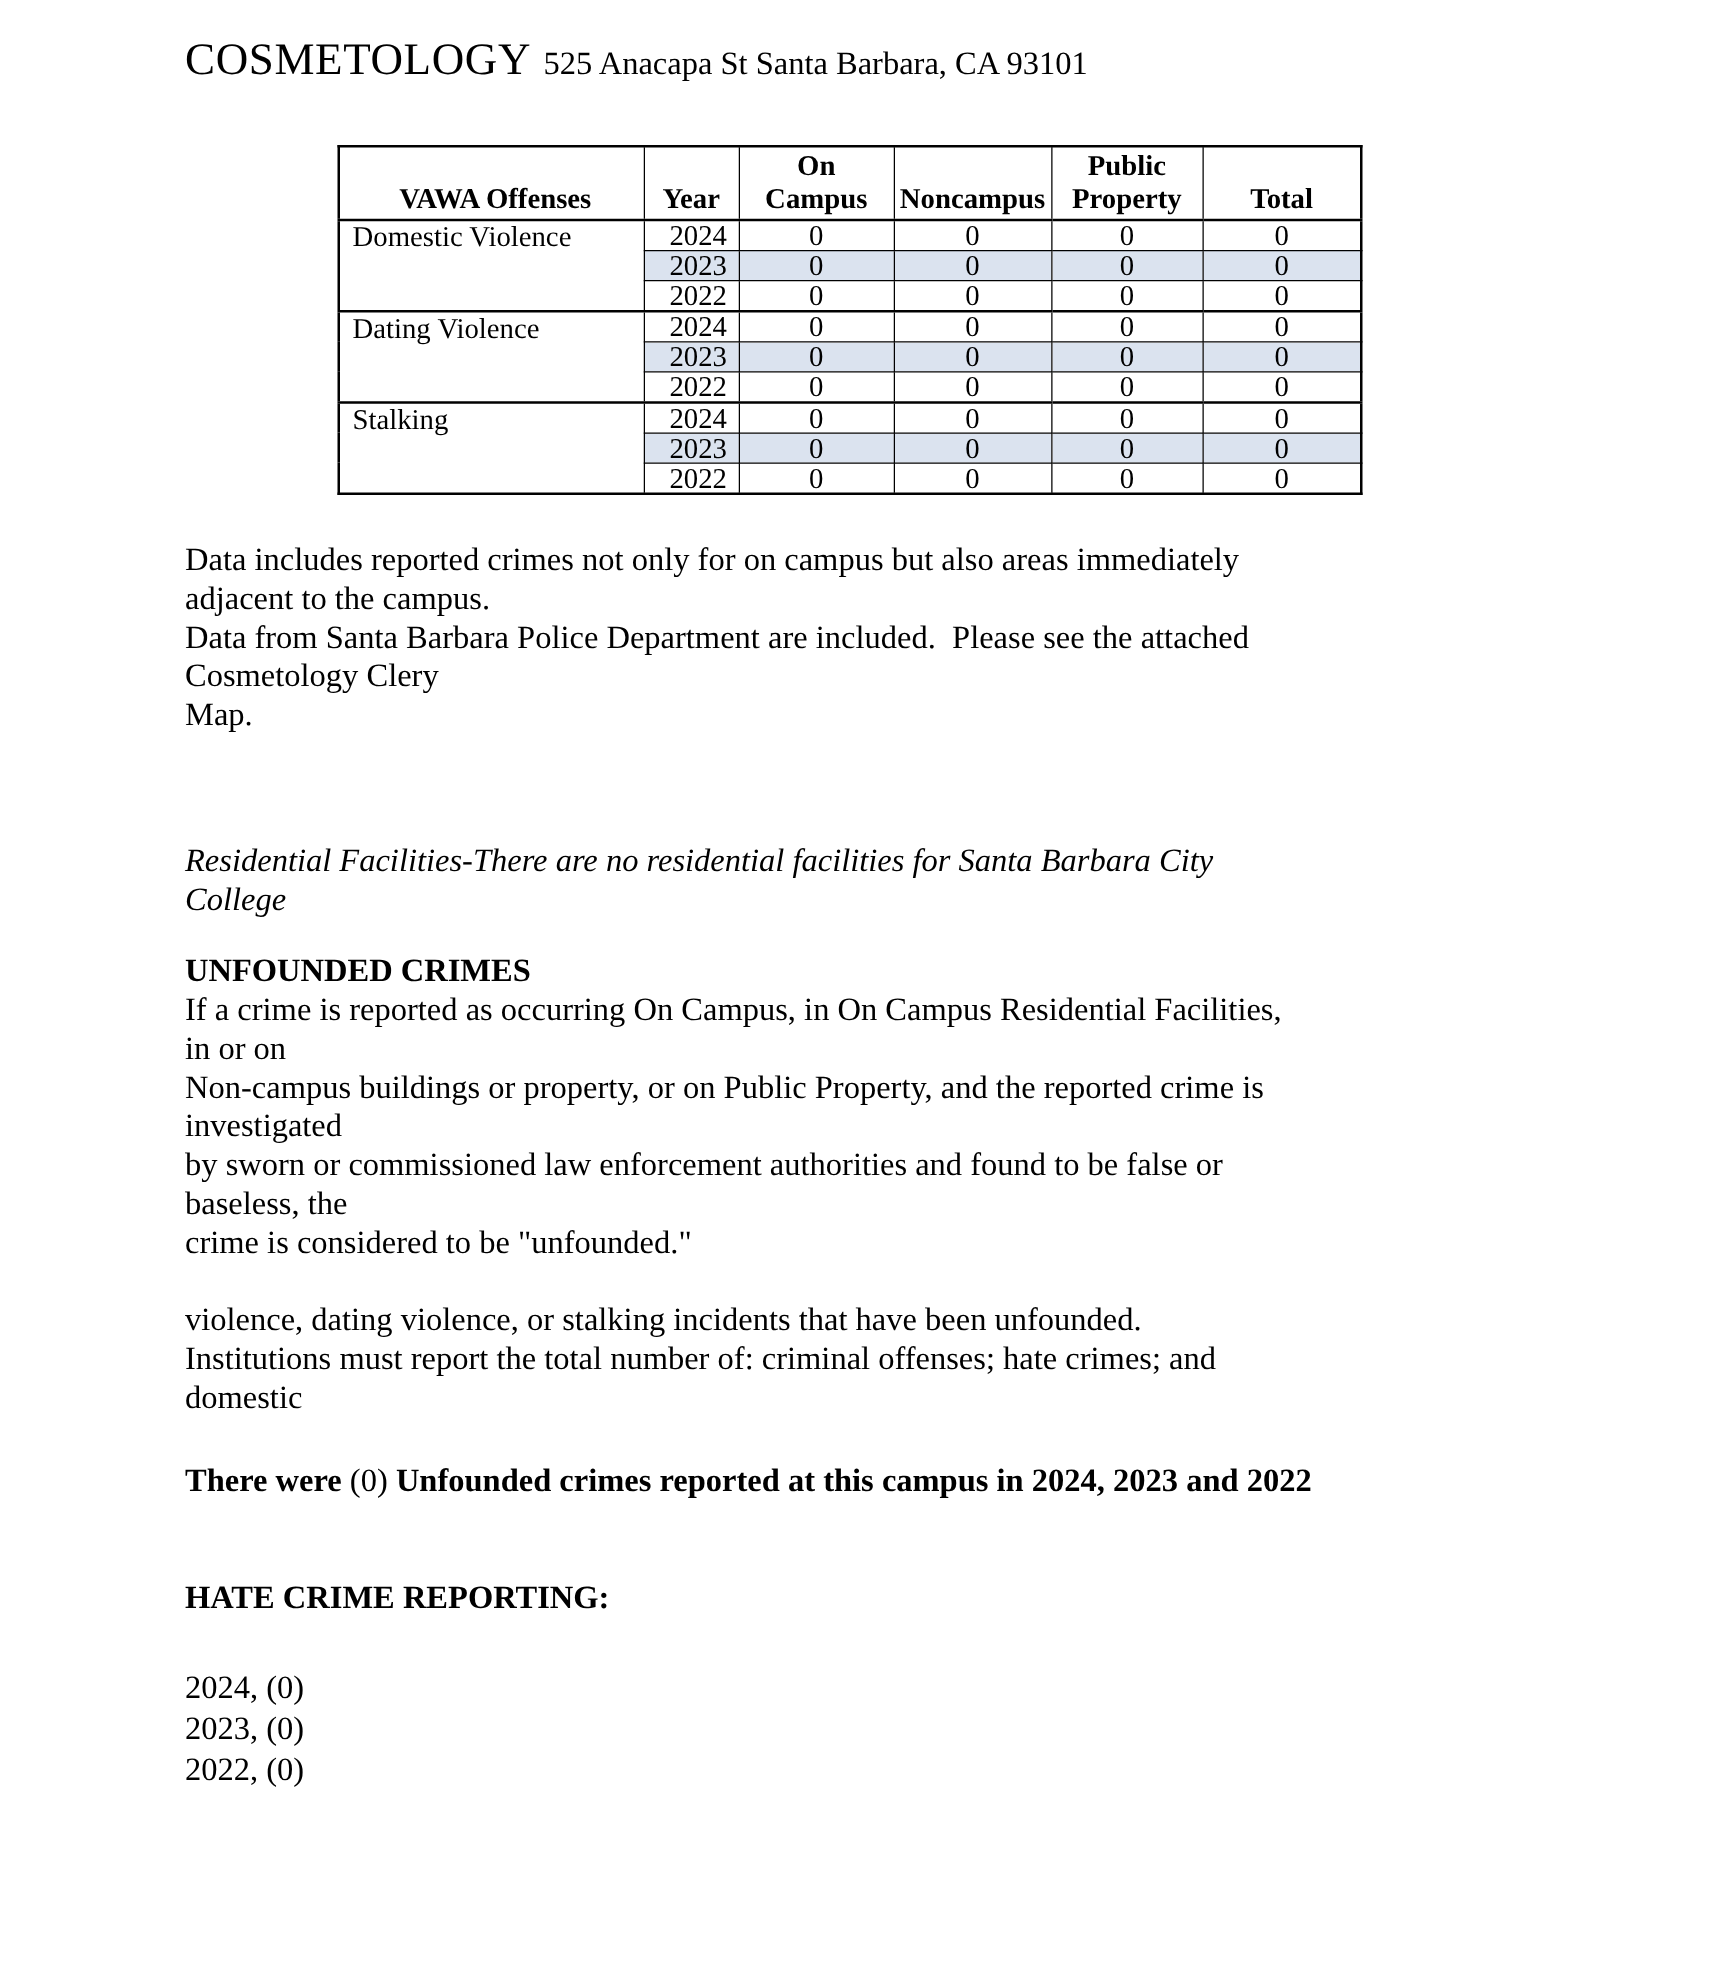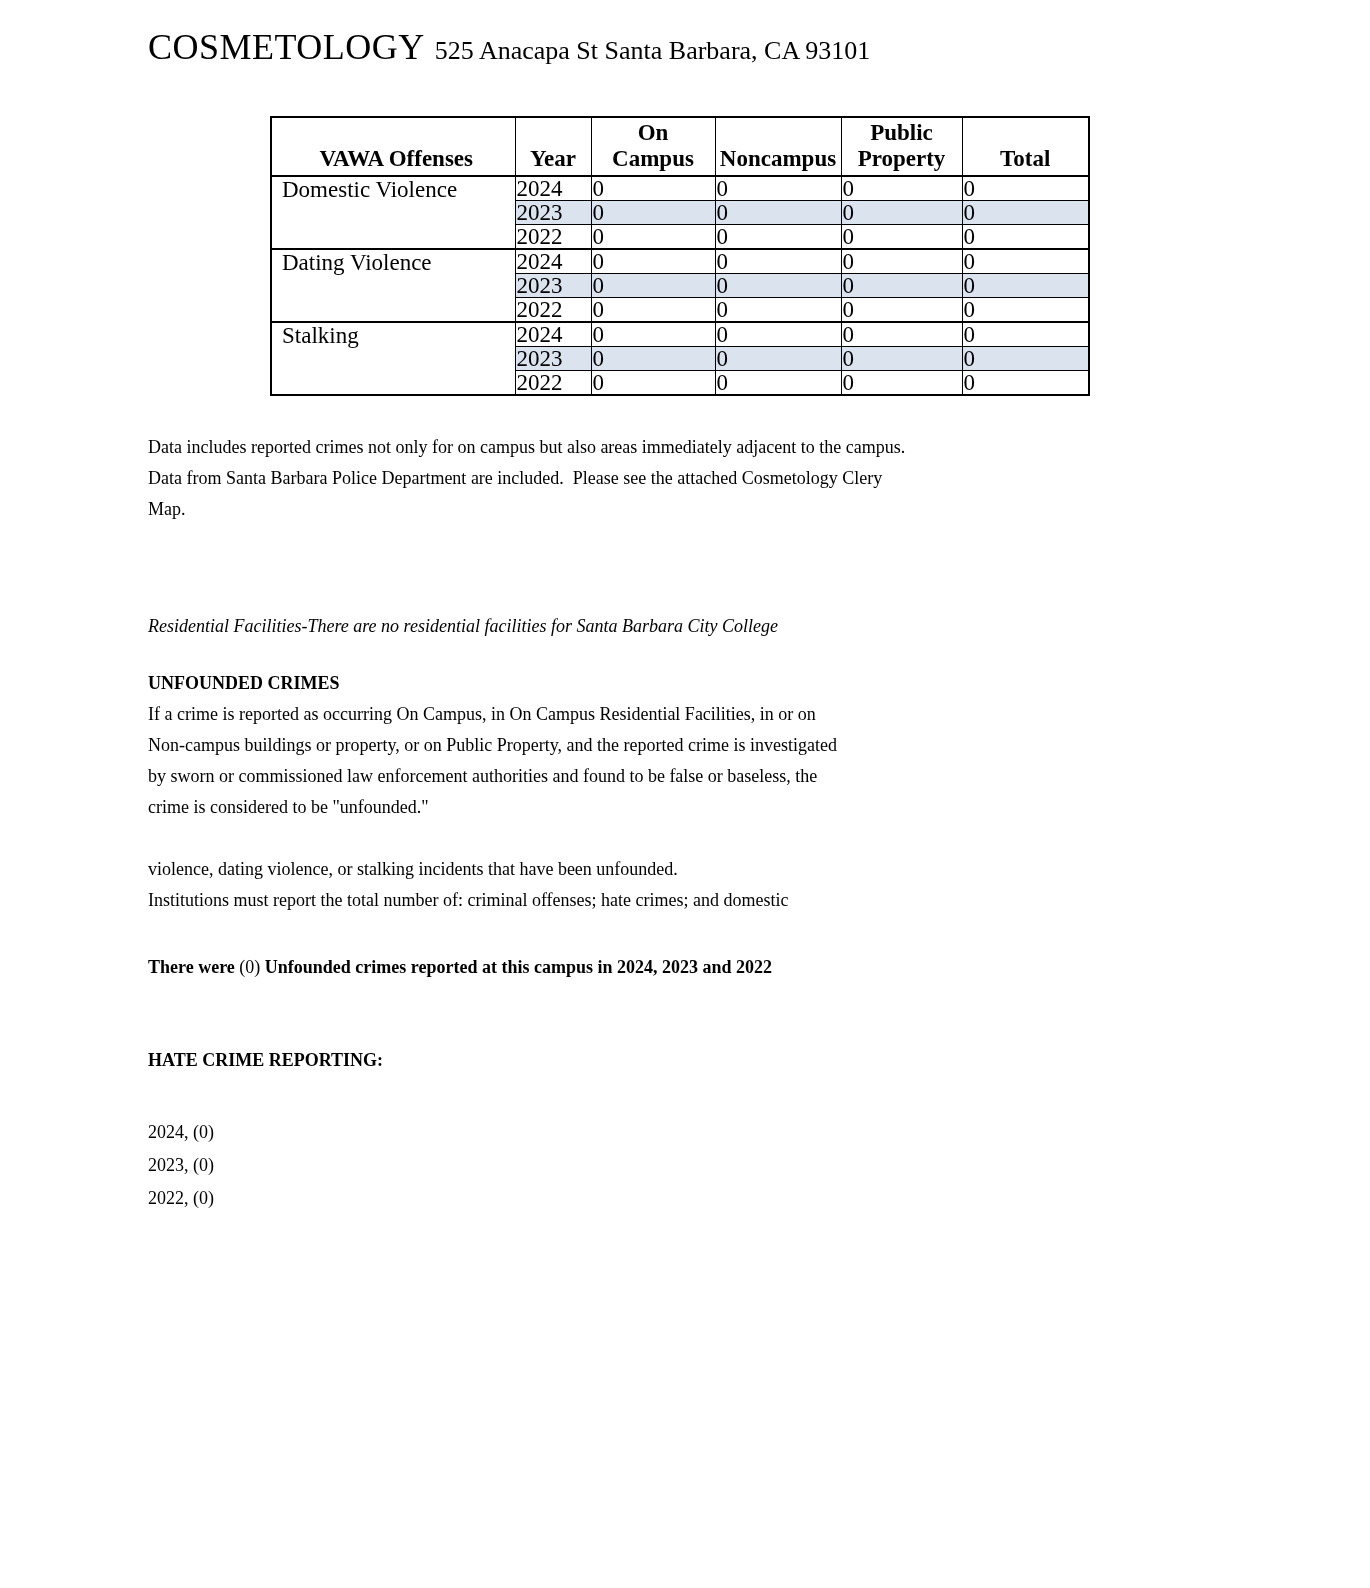--- a/index.html
+++ b/index.html
@@ -37,34 +37,35 @@
     font-weight: bold;
     vertical-align: bottom;
     height: 56px;
     padding: 2px 4px 3px 4px;
     line-height: 1.12;
   }
   table.vawa th.offenses-h { text-align: center; padding-left: 10px; }
   table.vawa thead th { border-bottom: 2px solid #000; }
   table.vawa td {
     height: 24px;
-    padding: 0 1px;
+    padding: 0 20px;
+    text-align: center;
     line-height: 1.0;
   }
   table.vawa td.offense {
     text-align: left;
     vertical-align: top;
     padding: 1px 4px 0 10px;
     margin-top: 36px;
   }
   table.vawa tr.group-start td { border-top: 2px solid #000; }
   table.vawa tr.hl td.datacell { background: #dbe3ef; }
 
   
-  .textblock { font-size: 18px; line-height: 31px; }
+  .textblock { font-size: 26px; line-height: 31px; }
   .tline { white-space: pre-wrap; }
   .p-data { margin-top: 36px; }
   .p-residential { margin-top: 86px; font-style: italic; }
   .h-unfounded { margin-top: 26px; font-weight: bold; }
   .p-unfounded2 { margin-top: 31px; }
   .p-summary { margin-top: 36px; font-weight: bold; }
   .p-summary .zero { font-weight: normal; }
   .h-hate { margin-top: 62px; font-weight: bold; }
   .hate-years { margin-top: 40px; line-height: 33px; }
 </style>

